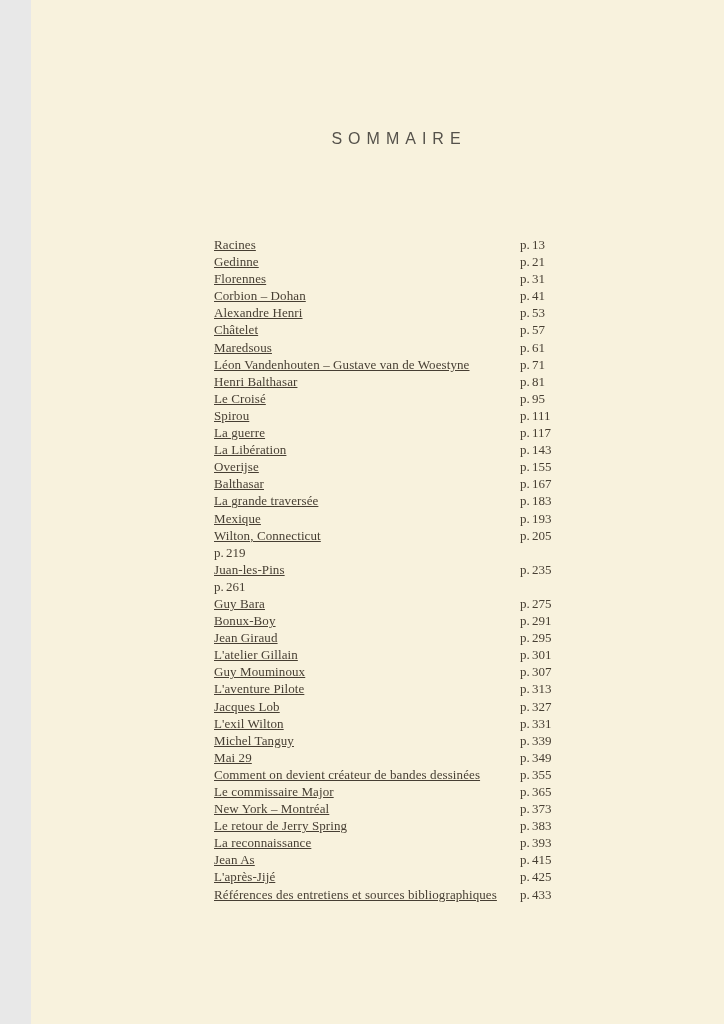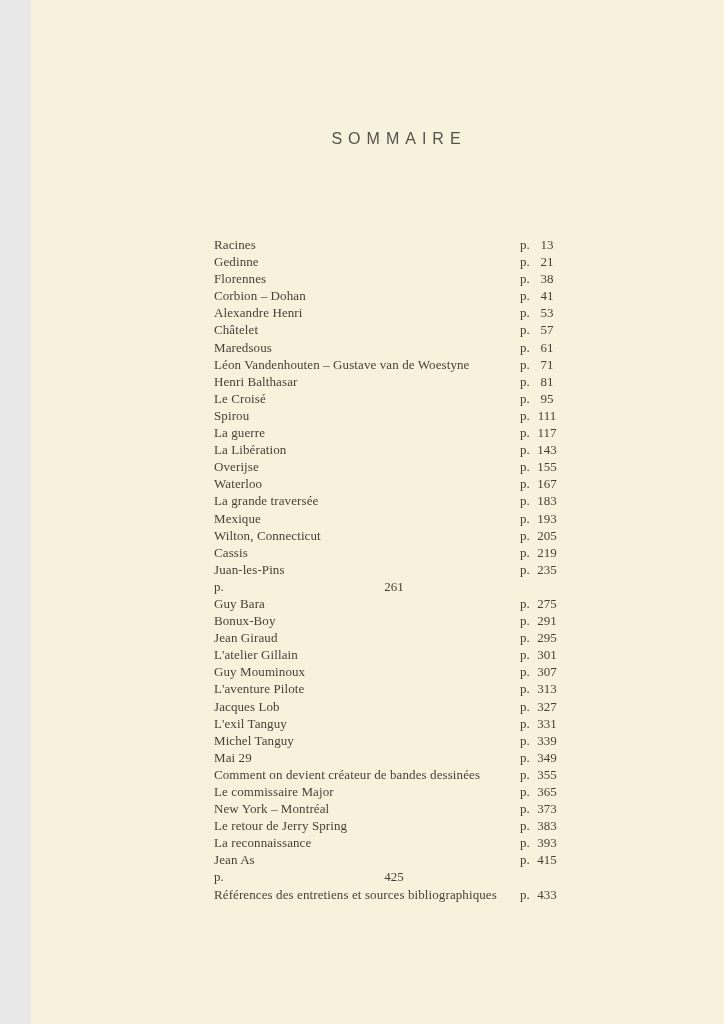--- a/index.html
+++ b/index.html
@@ -39,28 +39,29 @@
     height: 17.1px;
     line-height: 17.1px;
     font-size: 13px;
     color: var(--text-color, #473f33);
   }
   .toc-label {
     width: 306px;
     white-space: nowrap;
     overflow: visible;
     letter-spacing: 0.1px;
+    text-decoration: underline;
   }
   .toc-p {
     width: 12px;
     flex: none;
   }
   .toc-num {
     flex: 1;
-    text-align: center;
+    text-align: left;
   }
 </style>
 </head>
 <body>
 
 <div class="page">
   <div class="title">SOMMAIRE</div>
   <div class="toc">
   <div class="toc-row">
     <span class="toc-label">Racines</span>
@@ -70,21 +71,21 @@
 
   <div class="toc-row">
     <span class="toc-label">Gedinne</span>
     <span class="toc-p">p.</span>
     <span class="toc-num">21</span>
   </div>
 
   <div class="toc-row">
     <span class="toc-label">Florennes</span>
     <span class="toc-p">p.</span>
-    <span class="toc-num">38</span>
+    <span class="toc-num">31</span>
   </div>
 
   <div class="toc-row">
     <span class="toc-label">Corbion – Dohan</span>
     <span class="toc-p">p.</span>
     <span class="toc-num">41</span>
   </div>
 
   <div class="toc-row">
     <span class="toc-label">Alexandre Henri</span>
@@ -140,21 +141,21 @@
     <span class="toc-num">143</span>
   </div>
 
   <div class="toc-row">
     <span class="toc-label">Overijse</span>
     <span class="toc-p">p.</span>
     <span class="toc-num">155</span>
   </div>
 
   <div class="toc-row">
-    <span class="toc-label">Waterloo</span>
+    <span class="toc-label">Balthasar</span>
     <span class="toc-p">p.</span>
     <span class="toc-num">167</span>
   </div>
 
   <div class="toc-row">
     <span class="toc-label">La grande traversée</span>
     <span class="toc-p">p.</span>
     <span class="toc-num">183</span>
   </div>
 
@@ -164,21 +165,20 @@
     <span class="toc-num">193</span>
   </div>
 
   <div class="toc-row">
     <span class="toc-label">Wilton, Connecticut</span>
     <span class="toc-p">p.</span>
     <span class="toc-num">205</span>
   </div>
 
   <div class="toc-row">
-    <span class="toc-label">Cassis</span>
     <span class="toc-p">p.</span>
     <span class="toc-num">219</span>
   </div>
 
   <div class="toc-row">
     <span class="toc-label">Juan-les-Pins</span>
     <span class="toc-p">p.</span>
     <span class="toc-num">235</span>
   </div>
 
@@ -223,21 +223,21 @@
     <span class="toc-num">313</span>
   </div>
 
   <div class="toc-row">
     <span class="toc-label">Jacques Lob</span>
     <span class="toc-p">p.</span>
     <span class="toc-num">327</span>
   </div>
 
   <div class="toc-row">
-    <span class="toc-label">L'exil Tanguy</span>
+    <span class="toc-label">L'exil Wilton</span>
     <span class="toc-p">p.</span>
     <span class="toc-num">331</span>
   </div>
 
   <div class="toc-row">
     <span class="toc-label">Michel Tanguy</span>
     <span class="toc-p">p.</span>
     <span class="toc-num">339</span>
   </div>
 
@@ -277,20 +277,21 @@
     <span class="toc-num">393</span>
   </div>
 
   <div class="toc-row">
     <span class="toc-label">Jean As</span>
     <span class="toc-p">p.</span>
     <span class="toc-num">415</span>
   </div>
 
   <div class="toc-row">
+    <span class="toc-label">L'après-Jijé</span>
     <span class="toc-p">p.</span>
     <span class="toc-num">425</span>
   </div>
 
   <div class="toc-row">
     <span class="toc-label">Références des entretiens et sources bibliographiques</span>
     <span class="toc-p">p.</span>
     <span class="toc-num">433</span>
   </div>
 </div>

